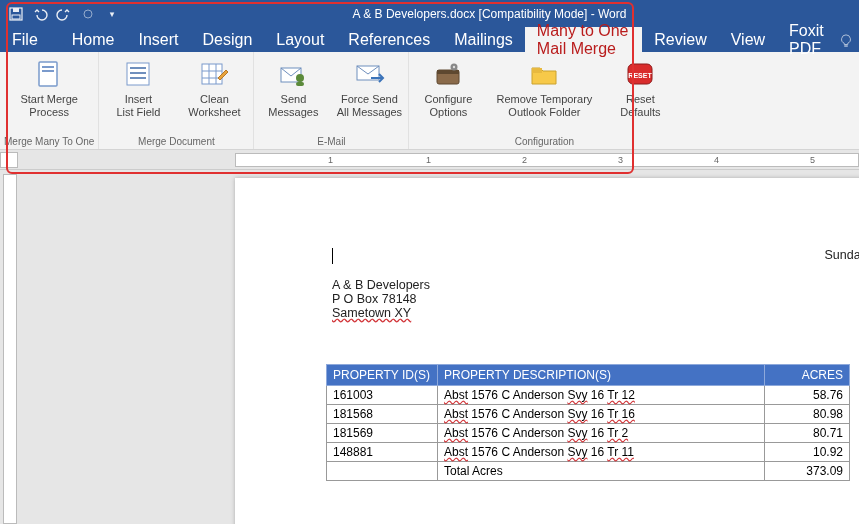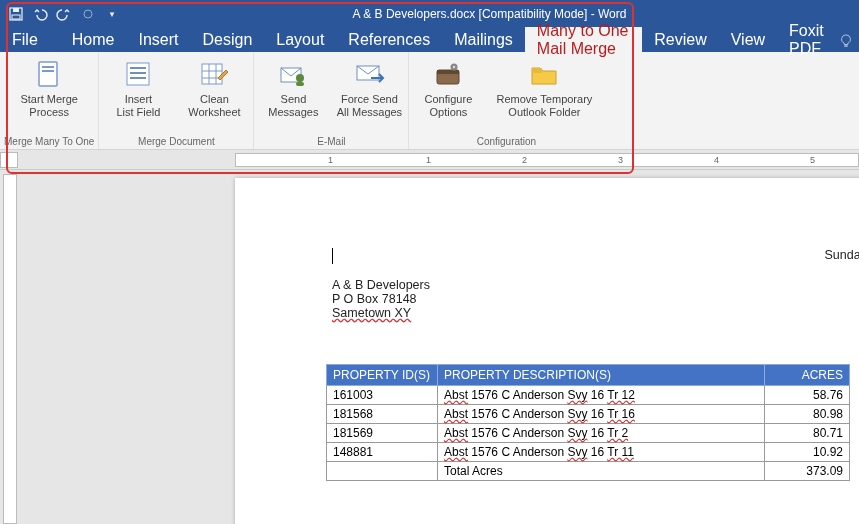--- a/index.html
+++ b/index.html
@@ -178,20 +178,27 @@
             </svg></span>
         <span class="lbl">Configure<br>Options</span>
       </div>
       <div class="cmd wide">
         <span class="ico"><svg viewBox="0 0 32 32">
               <path d="M4 10h8l3 3h13v13H4z" fill="#f7c949" stroke="#caa22f"></path>
               <rect x="4" y="10" width="10" height="5" fill="#e8b93f"></rect>
             </svg></span>
         <span class="lbl">Remove Temporary<br>Outlook Folder</span>
       </div>
+      <div class="cmd">
+        <span class="ico"><svg viewBox="0 0 32 32">
+              <rect x="4" y="6" width="24" height="20" rx="5" fill="#d92c2c" stroke="#8e1b1b"></rect>
+              <text x="16" y="20" font-size="7" fill="#fff" text-anchor="middle" font-weight="bold">RESET</text>
+            </svg></span>
+        <span class="lbl">Reset<br>Defaults</span>
+      </div>
     </div>
     <div class="group-label">Configuration</div>
   </div>
 </div>
 
 <div class="ruler-area">
   <div class="ruler-corner"></div>
   <div class="ruler-h">
     <div class="ruler-ticks">
       <span class="ruler-num" style="left:92px">1</span>

